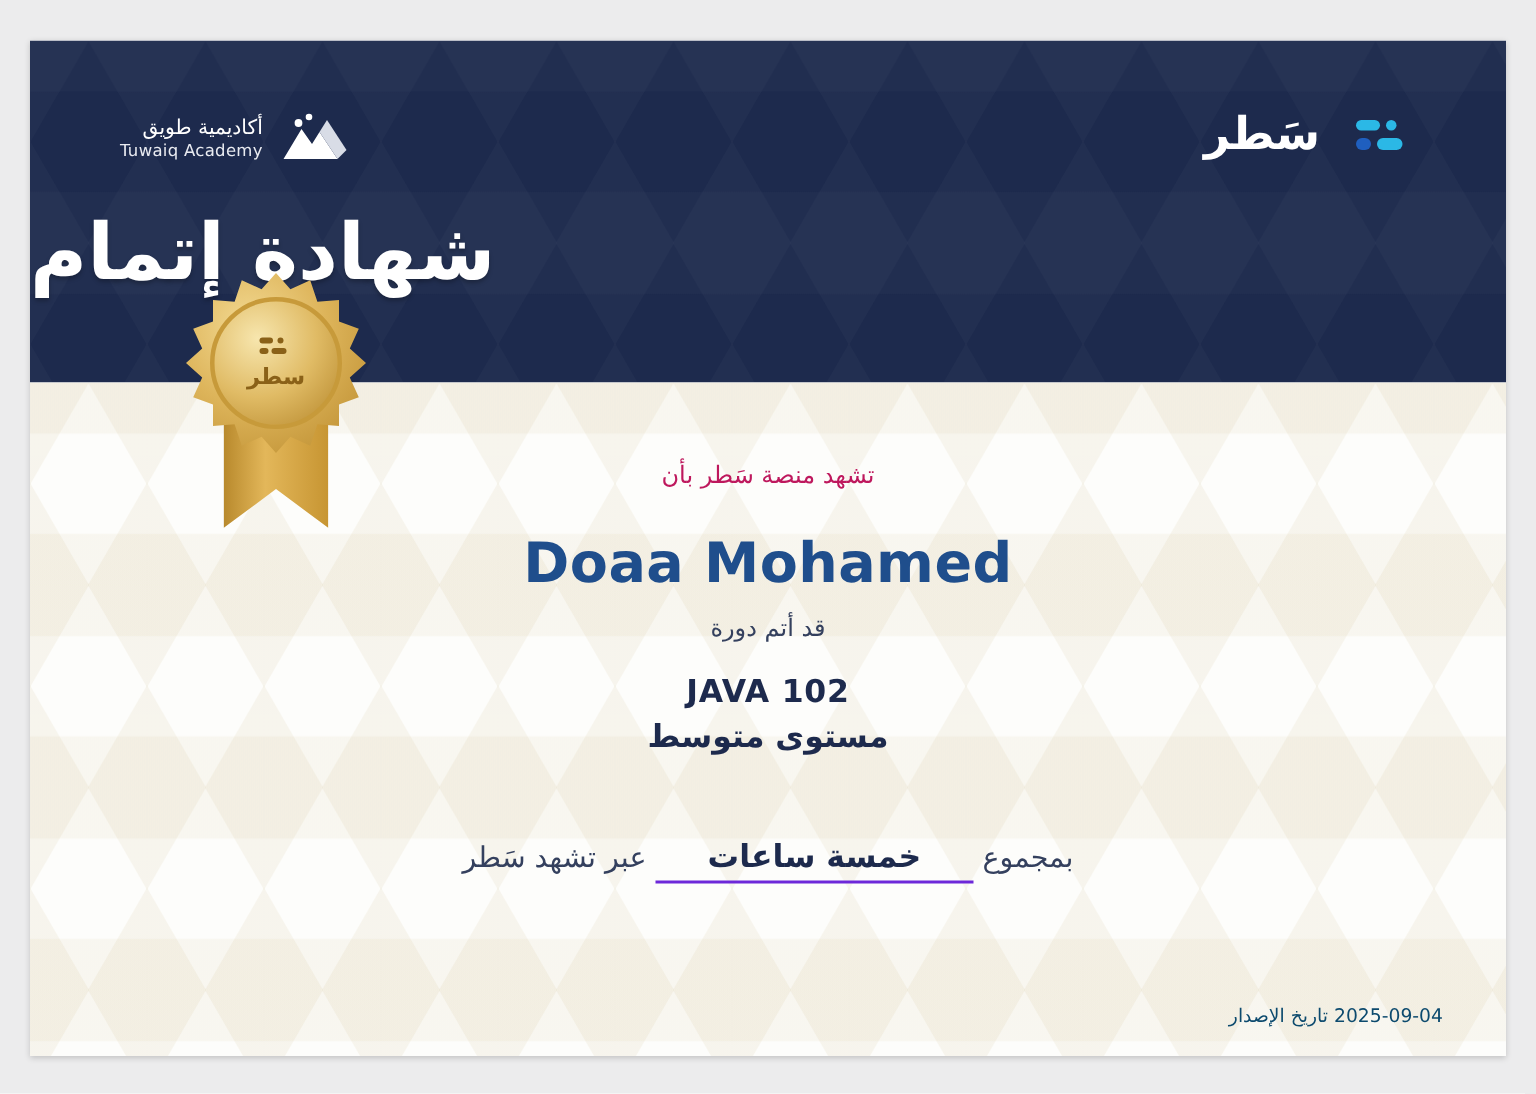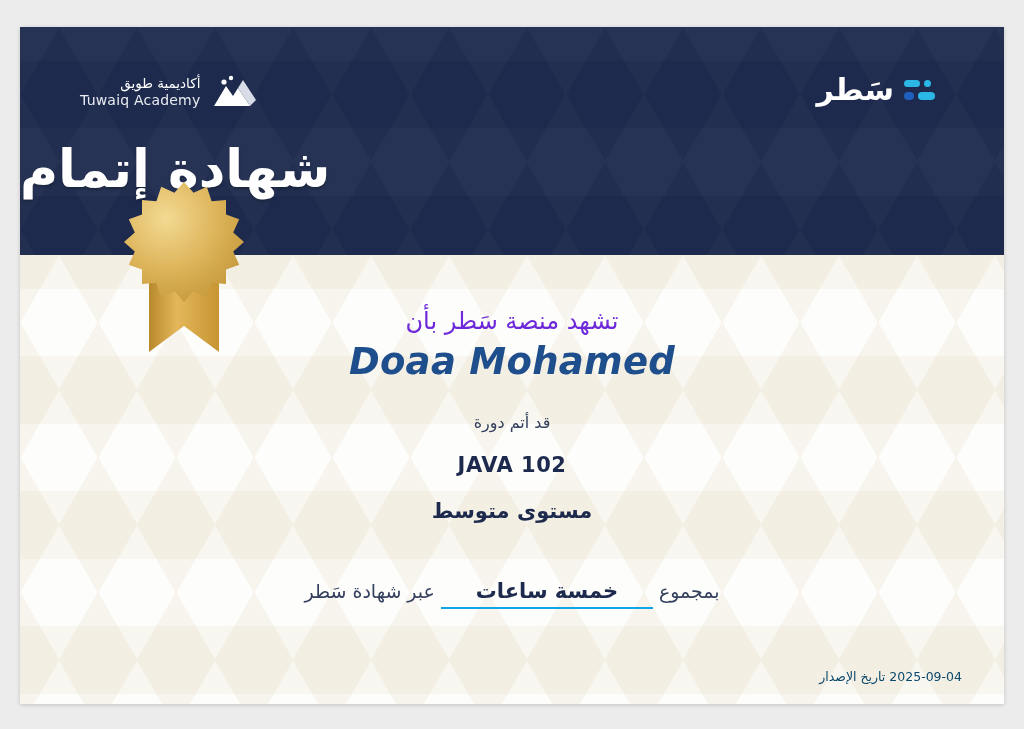--- a/index.html
+++ b/index.html
@@ -57,38 +57,38 @@
     text-align: right;
     color: #ffffff;
     line-height: 1.25;
   }
   .tuwaiq-ar {
     font-size: 13.5px;
     letter-spacing: .5px;
     white-space: nowrap;
   }
   .tuwaiq-en {
-    font-size: 14px;
+    font-size: 11px;
     letter-spacing: .2px;
     color: #e9ebf1;
     white-space: nowrap;
   }
   .tuwaiq-mark {
     width: 46px;
     height: 40px;
     position: relative;
   }
 
   .satr-logo {
     position: absolute;
     right: 60px;
     top: 48px;
     display: flex;
     align-items: center;
-    gap: 10px;
+    gap: 24px;
     z-index: 2;
   }
   .satr-word {
     color: #ffffff;
     font-size: 30px;
     font-weight: bold;
     letter-spacing: 0;
     line-height: 1;
   }
   .satr-mark {
@@ -139,44 +139,43 @@
   }
 
   .content {
     position: relative;
     z-index: 2;
     direction: rtl;
     text-align: center;
     padding-top: 52px;
   }
   .line-awarded {
-    font-size: 24px;
-    color: #6d28d9;
-    margin-bottom: 5px;
+    font-size: 16px;
+    color: #be185d;
+    margin-bottom: 28px;
   }
   .recipient {
     font-size: 37px;
     font-weight: bold;
     color: #1f4e8c;
     direction: ltr;
-    margin-bottom: 30px;
+    margin-bottom: 12px;
     letter-spacing: .3px;
-    font-style: italic;
   }
   .line-course-label {
     font-size: 16px;
     color: #34405e;
     margin-bottom: 21px;
   }
   .course-name {
     font-size: 21px;
     font-weight: bold;
     color: #1d2a4d;
     direction: ltr;
-    margin-bottom: 22px;
+    margin-bottom: 6px;
     letter-spacing: .5px;
   }
   .course-level {
     font-size: 21px;
     font-weight: bold;
     color: #1d2a4d;
     margin-bottom: 56px;
   }
 
   .duration-row {
@@ -191,21 +190,21 @@
   }
   .duration-row .seg { padding: 0 6px; }
   .duration-blank {
     position: relative;
     min-width: 196px;
     text-align: center;
     font-size: 21px;
     font-weight: bold;
     color: #1d2a4d;
     padding: 0 8px 4px;
-    border-bottom: 2px solid #0ea5e9;
+    border-bottom: 2px solid #6d28d9;
   }
 
   .wishes {
     font-size: 17px;
     font-weight: bold;
     color: #c79a3a;
   }
 
   .issue-date {
     position: absolute;
@@ -330,29 +329,38 @@
       <div class="line-awarded">تشهد منصة سَطر بأن</div>
       <div class="recipient">Doaa Mohamed</div>
 
       <div class="line-course-label">قد أتم دورة</div>
       <div class="course-name">JAVA 102</div>
       <div class="course-level">مستوى متوسط</div>
 
       <div class="duration-row">
         <span class="seg">بمجموع</span>
         <span class="duration-blank">خمسة ساعات</span>
-        <span class="seg">عبر شهادة سَطر</span>
+        <span class="seg">عبر تشهد سَطر</span>
       </div>
 
     </div>
 
     <div class="issue-date">
       <span class="val">2025-09-04</span>
       <span>تاريخ الإصدار</span>
     </div>
   </div>
 
   <div class="medal">
     <div class="ribbon"></div>
     <div class="star"></div>
+    <div class="medal-inner">
+      <span class="medal-dots">
+        <i class="md1"></i>
+          <i class="md2"></i>
+          <i class="md3"></i>
+          <i class="md4"></i>
+      </span>
+      <span class="medal-text">سطر</span>
+    </div>
   </div>
 
 </div>
 
 </body></html>

